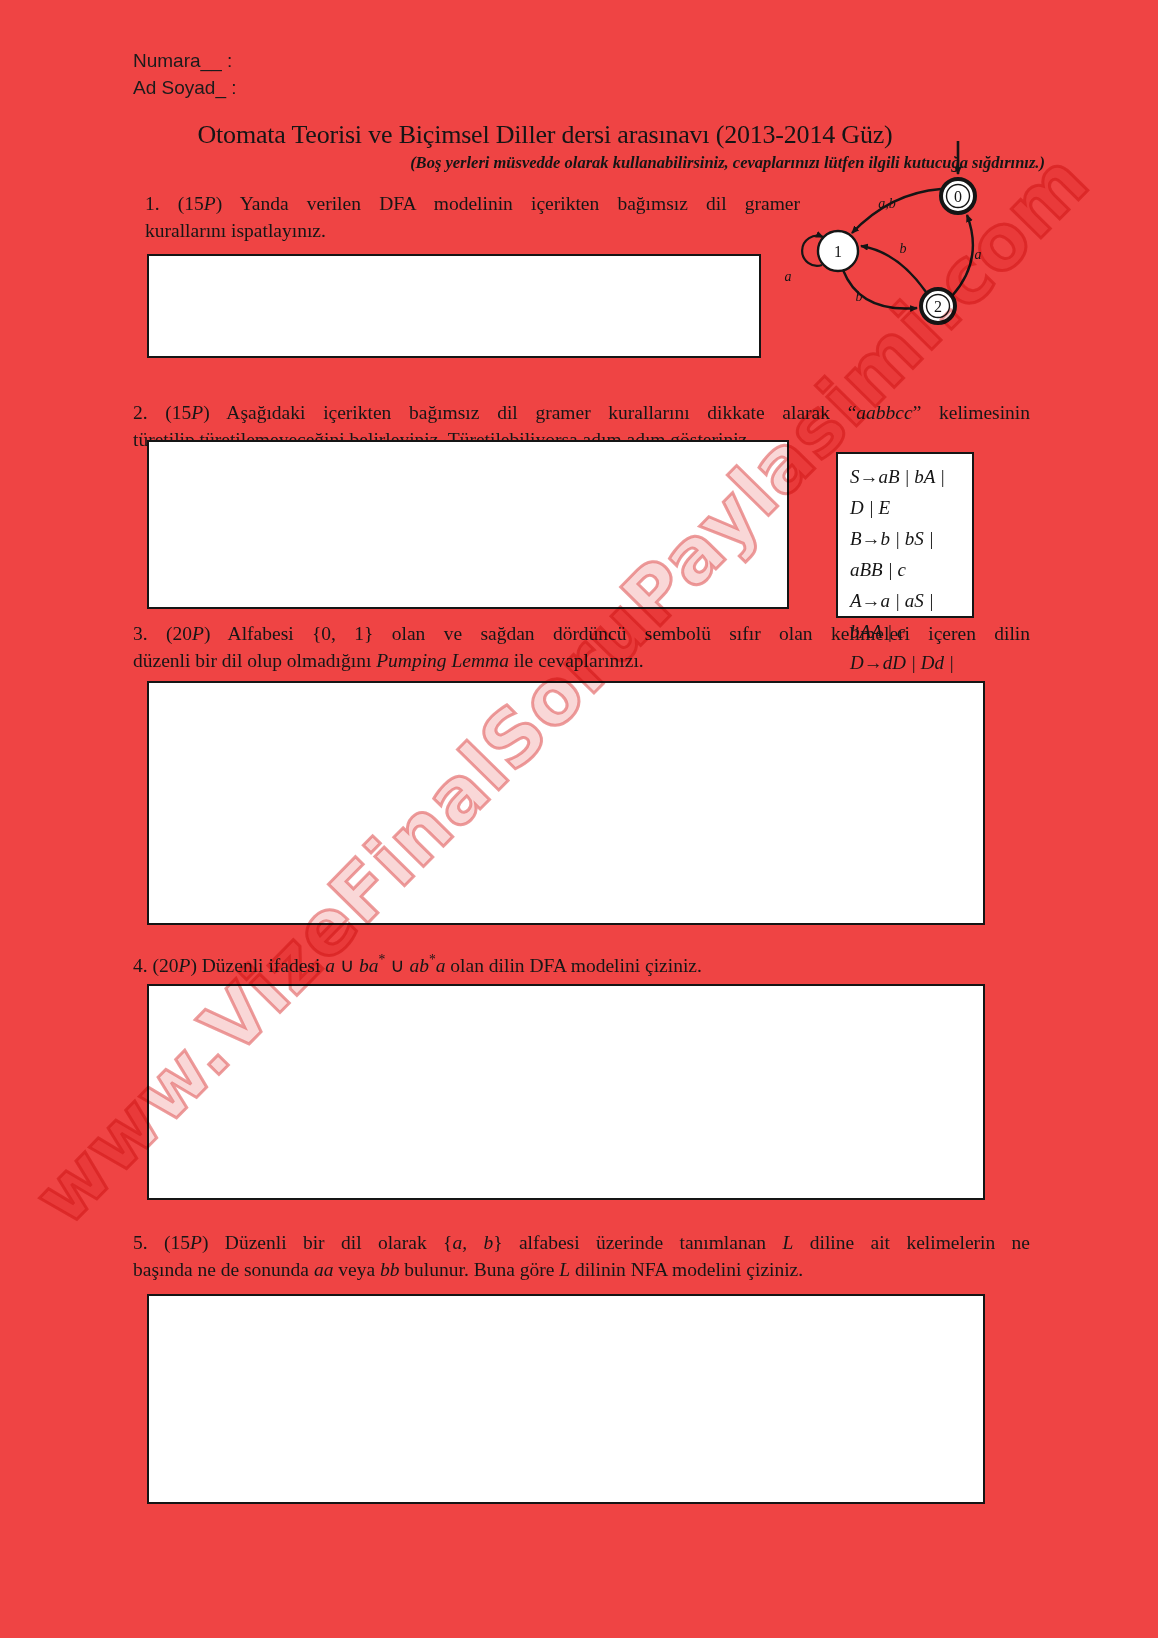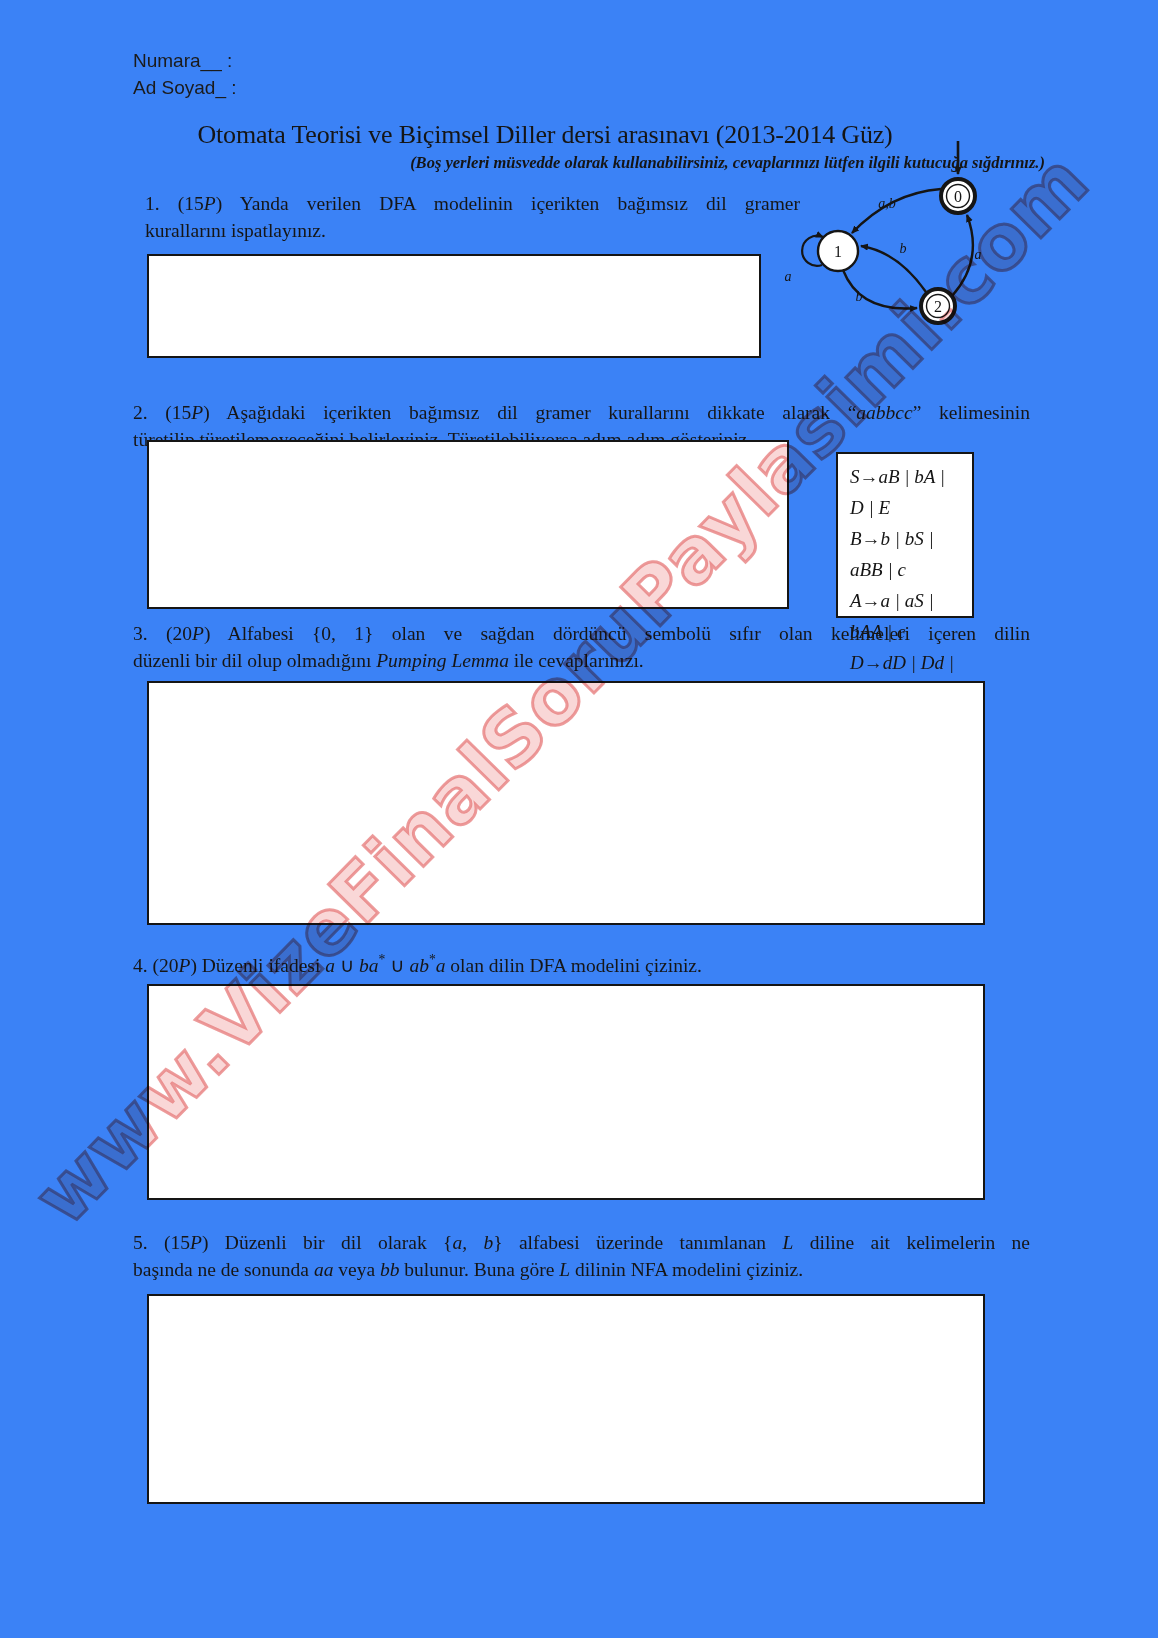--- a/index.html
+++ b/index.html
@@ -1,20 +1,20 @@
 <!DOCTYPE html>
 <html><head>
 <meta charset="utf-8">
 <style>
   html, body { margin: 0; padding: 0; background: #ffffff; }
   #paper {
     position: relative;
     width: 1158px;
     height: 1638px;
-    background: #3b82f6;
+    background: #ef4444;
     font-family: "Liberation Serif", serif;
     color: #151515;
     overflow: hidden;
   }
   .abs { position: absolute; }
 
   .hdr {
     font-family: "Liberation Sans", sans-serif;
     font-size: 19px;
     color: #1b1b1b;

